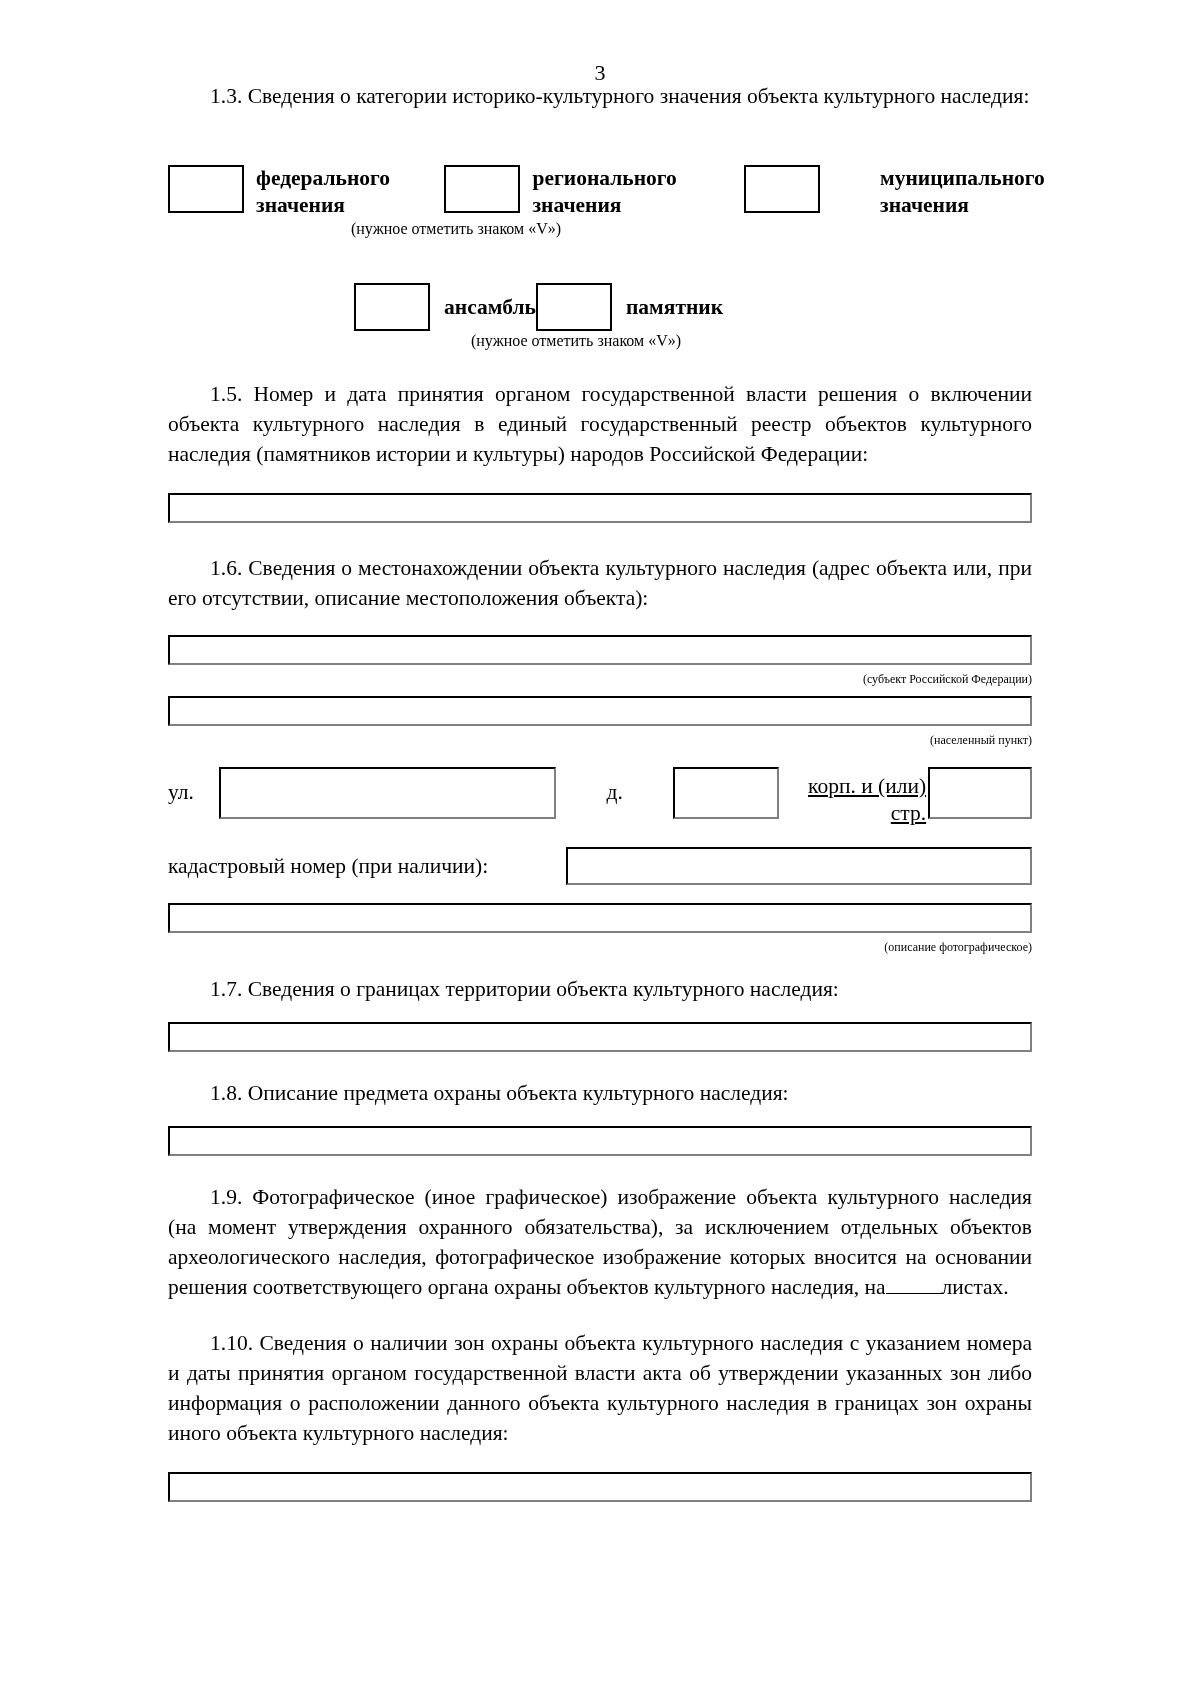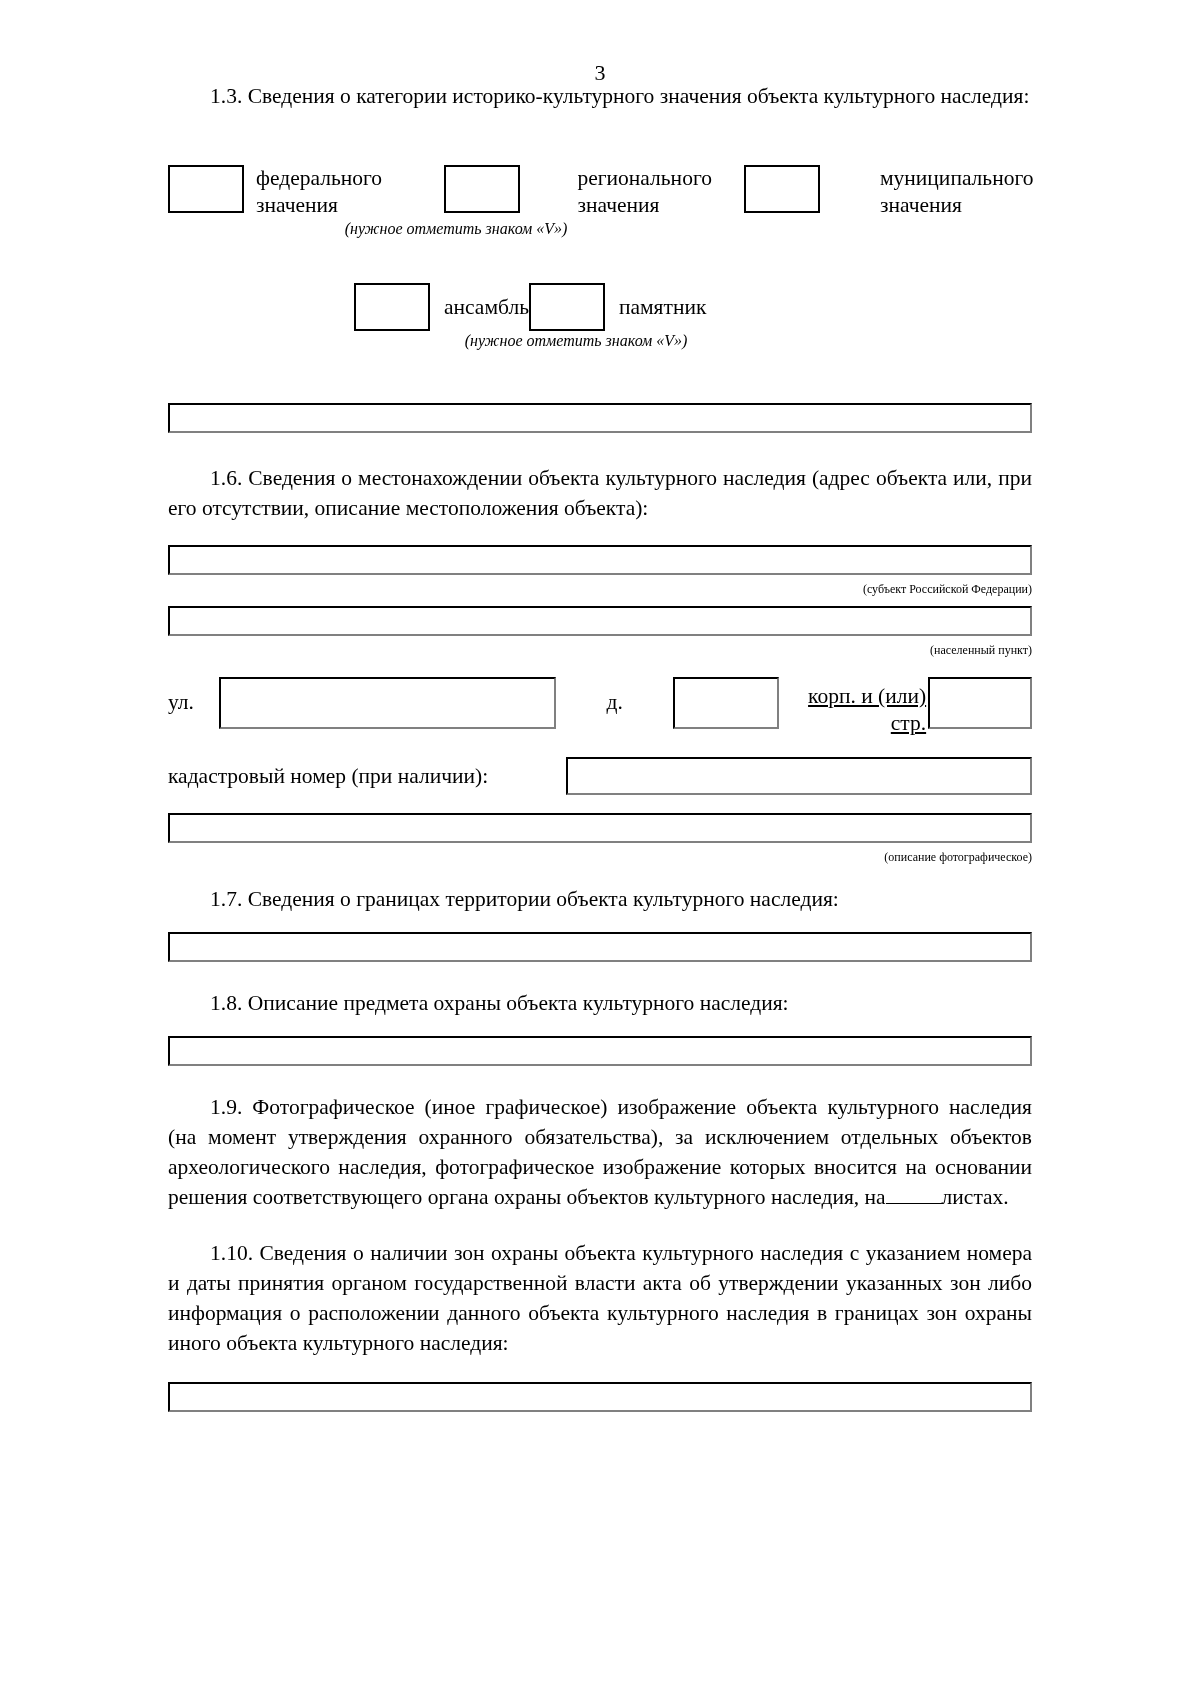--- a/index.html
+++ b/index.html
@@ -52,20 +52,21 @@
   .sp-22 { height: 22px; }
   .sp-20 { height: 20px; }
   .sp-18 { height: 18px; }
   .sp-16 { height: 16px; }
   .sp-6  { height: 6px; }
 
   
   .cb-row {
     display: flex;
     align-items: flex-end;
+    font-weight: bold;
   }
   .cb-cell {
     display: flex;
     align-items: flex-start;
   }
   .cb-box {
     width: 76px;
     height: 48px;
     border: 2px solid #000;
     box-sizing: border-box;
@@ -80,21 +81,20 @@
   }
   .cb-label.inline {
     line-height: 48px;
     margin-left: 14px;
     white-space: nowrap;
   }
   .note {
     font-size: 16px;
     text-align: center;
     line-height: 20px;
-    font-style: italic;
   }
 
   
   .field-line {
     height: 30px;
     border: 2px solid #000;
     border-right-color: #808080;
     border-bottom-color: #808080;
     box-sizing: border-box;
     background: #fff;
@@ -161,21 +161,21 @@
 
     <div class="sp-30"></div>
     <div class="sp-24"></div>
 
     <div class="cb-row">
       <div class="cb-cell" style="width:288px;">
         <div class="cb-box"></div>
         <div class="cb-label">федерального
 значения</div>
       </div>
-      <div class="cb-cell" style="width:312px;gap:45px;">
+      <div class="cb-cell" style="width:312px;">
         <div class="cb-box"></div>
         <div class="cb-label">регионального
 значения</div>
       </div>
       <div class="cb-cell" style="width:288px;gap:48px;">
         <div class="cb-box"></div>
         <div class="cb-label">муниципального
 значения</div>
       </div>
     </div>
@@ -195,20 +195,21 @@
       <div class="cb-cell" style="width:276px;">
         <div class="cb-box"></div>
         <div class="cb-label inline">памятник</div>
       </div>
     </div>
 
     <div class="note" style="width:576px; padding-left:120px;">(нужное отметить знаком «V»)</div>
 
     <div class="sp-28"></div>
 
+    <p class="para">1.5. Номер и дата принятия органом государственной власти решения о включении объекта культурного наследия в единый государственный реестр объектов культурного наследия (памятников истории и культуры) народов Российской Федерации:</p>
 
     <div class="sp-24"></div>
 
     <div class="field-line"></div>
 
     <div class="sp-30"></div>
 
     <p class="para">1.6. Сведения о местонахождении объекта культурного наследия (адрес объекта или, при его отсутствии, описание местоположения объекта):</p>
 
     <div class="sp-22"></div>

